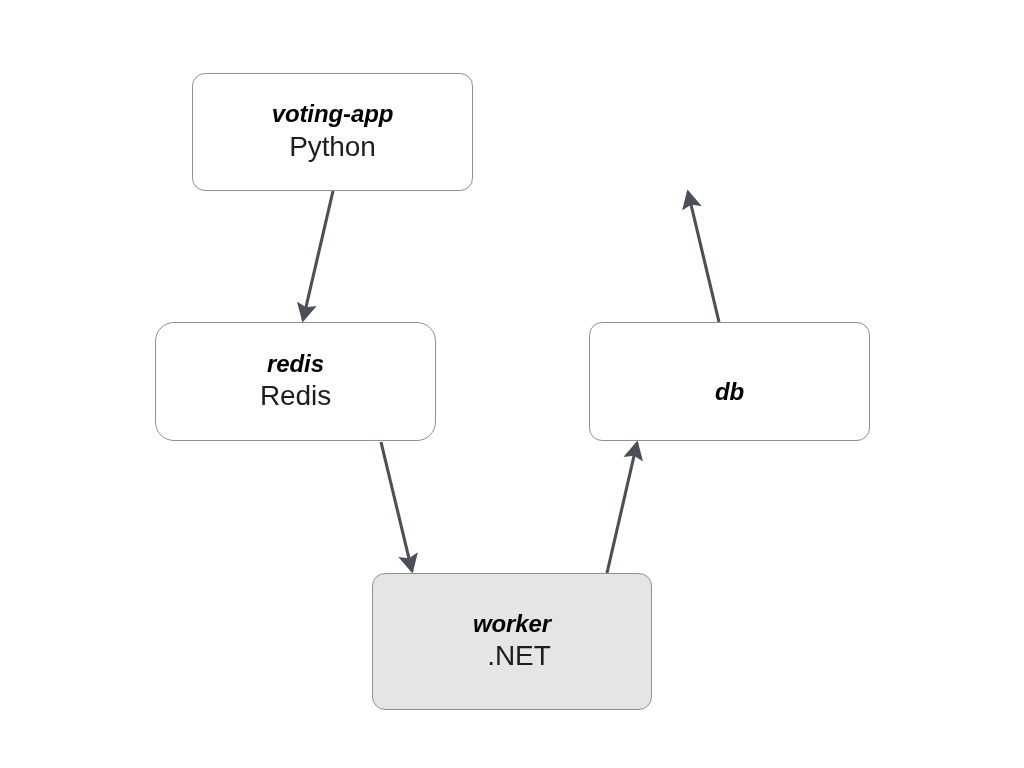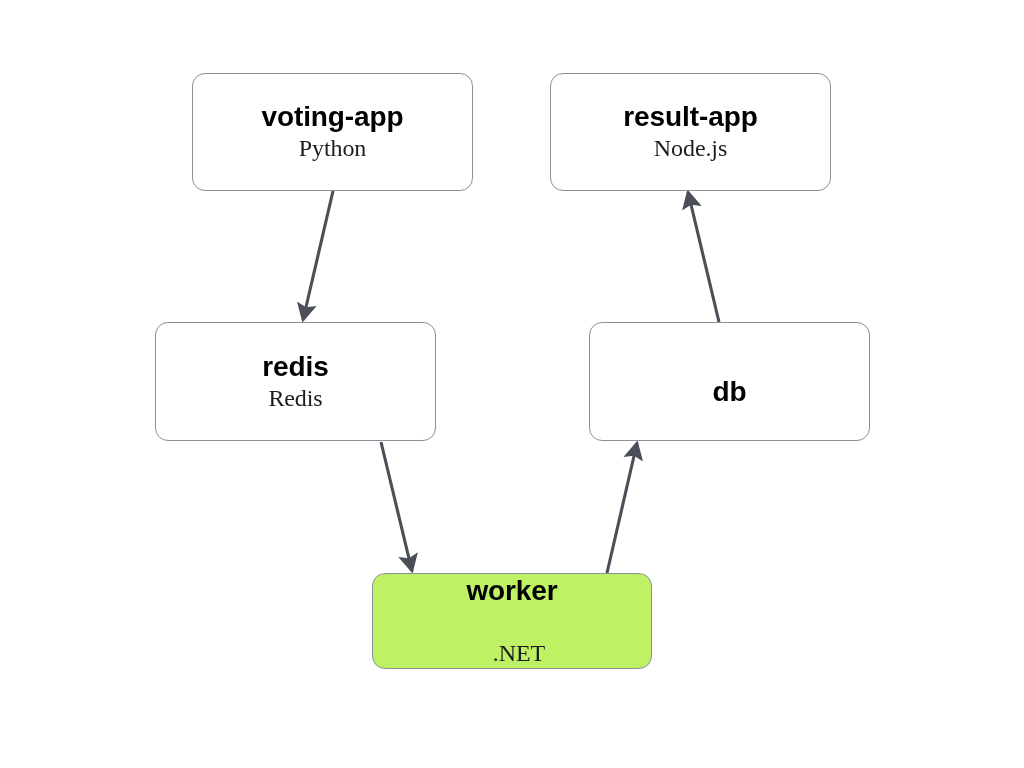--- a/index.html
+++ b/index.html
@@ -35,35 +35,35 @@
     background: #ffffff;
     border: 1.6px solid #8e9096;
     border-radius: 13px;
     display: flex;
     flex-direction: column;
     align-items: center;
     justify-content: center;
     z-index: 2;
   }
   .node-title {
-    font-size: 28px;
+    font-size: 24px;
     font-weight: bold;
     color: #000000;
     line-height: 1.18;
     letter-spacing: -0.1px;
     white-space: nowrap;
+    font-style: italic;
   }
   .node-subtitle {
-    font-size: 24px;
+    font-size: 28px;
     font-weight: normal;
     color: #1d1d1d;
     line-height: 1.26;
     letter-spacing: -0.1px;
     white-space: nowrap;
-    font-family: Liberation Serif, serif;
   }
 </style>
 </head>
 <body>
 
 <div id="canvas" style="background: rgb(255, 255, 255);">
 
   <svg id="edge-layer" viewBox="0 0 1024 768">
     <defs>
       <marker id="arrowhead" markerWidth="7.2" markerHeight="7.2" refX="5.4" refY="3.6" orient="auto" markerUnits="strokeWidth">
@@ -78,32 +78,28 @@
     <line class="edge-line" id="e2" stroke="#4a4f58" stroke-width="3.1" stroke-linecap="butt" marker-end="url(#arrowhead)" x1="607" y1="573" x2="637" y2="443"></line>
 
     <line class="edge-line" id="e3" stroke="#4a4f58" stroke-width="3.1" stroke-linecap="butt" marker-end="url(#arrowhead)" x1="719" y1="322" x2="688" y2="192"></line>
   </svg>
 
   <div class="node" id="node-voting-app" style="left: 192px; top: 73px; width: 281px; height: 118px; border-color: rgb(142, 144, 150); background: rgb(255, 255, 255);">
     <div class="node-title" style="color: rgb(0, 0, 0);">voting-app</div>
     <div class="node-subtitle" style="color: rgb(29, 29, 29);">Python</div>
   </div>
 
-  <div class="node" id="node-result-app" style="left: 550px; top: 73px; width: 281px; height: 118px; border-color: rgb(142, 144, 150); background: rgb(255, 255, 255);">
-    <div class="node-title" style="color: rgb(0, 0, 0);">result-app</div>
-    <div class="node-subtitle" style="color: rgb(29, 29, 29);">Node.js</div>
-  </div>
 
-  <div class="node" id="node-redis" style="left: 155px; top: 322px; width: 281px; height: 119px; border-color: rgb(142, 144, 150); background: rgb(255, 255, 255);">
+  <div class="node" id="node-redis" style="left: 155px; top: 322px; width: 281px; height: 119px; border-color: rgb(142, 144, 150); background: rgb(255, 255, 255); border-radius: 19px;">
     <div class="node-title" style="color: rgb(0, 0, 0);">redis</div>
     <div class="node-subtitle" style="color: rgb(29, 29, 29);">Redis</div>
   </div>
 
   <div class="node" id="node-db" style="left: 589px; top: 322px; width: 281px; height: 119px; border-color: rgb(142, 144, 150); background: rgb(255, 255, 255);">
     <div class="node-title" style="color: rgb(0, 0, 0); margin-top: 21px;">db</div>
   </div>
 
-  <div class="node" id="node-worker" style="left: 372px; top: 573px; width: 280px; height: 96px; border-color: rgb(142, 144, 150); background: #bef264; justify-content: space-between;">
+  <div class="node" id="node-worker" style="left: 372px; top: 573px; width: 280px; height: 137px; border-color: rgb(142, 144, 150); background: #e5e5e5;">
     <div class="node-title" style="color: rgb(0, 0, 0);">worker</div>
     <div class="node-subtitle" style="color: rgb(29, 29, 29); margin-left: 14px;">.NET</div>
   </div>
 
 </div>
 
 </body></html>

